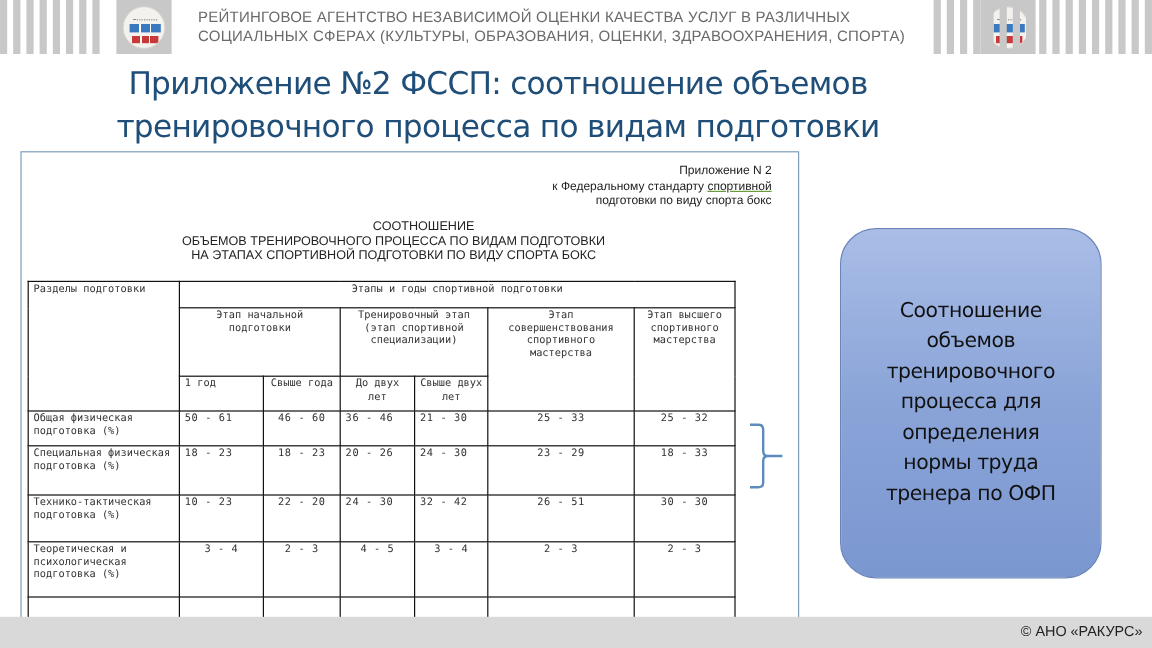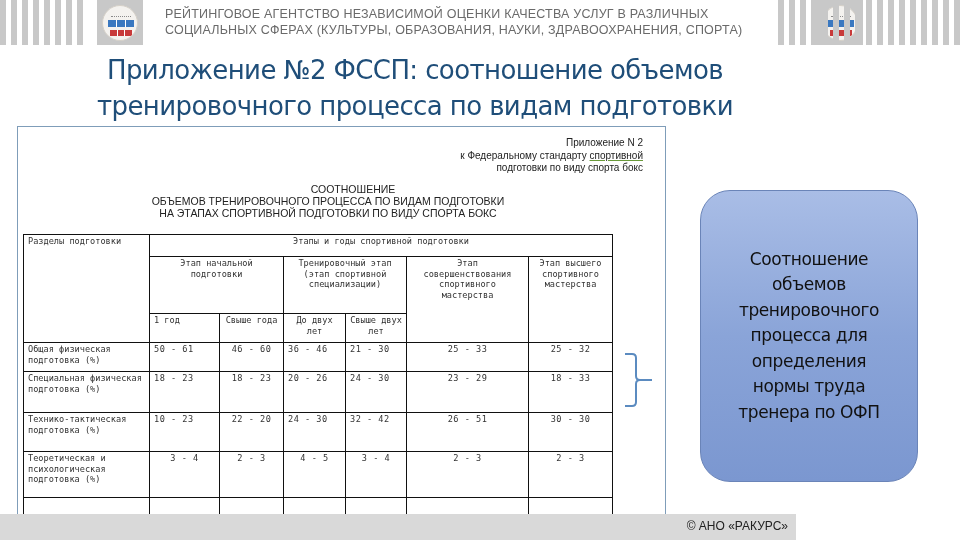--- a/index.html
+++ b/index.html
@@ -36,21 +36,21 @@
   .doc .tval { letter-spacing: 0.5px; }
 
   
   .bracket { position: absolute; left: 624px; top: 352px; width: 30px; height: 56px; }
 
   
   .callout { position: absolute; left: 700px; top: 190px; width: 218px; height: 292px; border-radius: 30px; background: linear-gradient(180deg, #a9bde6 0%, #8aa4d8 50%, #7b97d0 100%); border: 1.5px solid #6a84b8; display: flex; align-items: center; justify-content: center; text-align: center; padding: 0 27px; }
   .callout span { font-family: "DejaVu Sans", sans-serif; font-size: 17px; line-height: 25.5px; color: #111; letter-spacing: -0.4px; }
 
   
-  .footer { position: absolute; left: 0; top: 514px; width: 796px; height: 26px; background: #d9d9d9; }
+  .footer { position: absolute; left: 0; top: 514px; width: 960px; height: 26px; background: #d9d9d9; }
   .footer span { position: absolute; right: 8px; top: 5px; font-size: 12px; color: #222; }
 </style>
 </head>
 <body>
 
 <div class="header">
   <div class="stripes left">
     <span></span>
       <span></span>
       <span></span>
@@ -62,21 +62,21 @@
   </div>
   <div class="logo-box left">
     <div class="logo">
       <div class="row1"></div>
         <div class="row2"></div>
         <div class="row3"></div>
     </div>
   </div>
   <div class="header-text">
     <div>РЕЙТИНГОВОЕ АГЕНТСТВО НЕЗАВИСИМОЙ ОЦЕНКИ КАЧЕСТВА УСЛУГ В РАЗЛИЧНЫХ</div>
-    <div>СОЦИАЛЬНЫХ СФЕРАХ (КУЛЬТУРЫ, ОБРАЗОВАНИЯ, НАУКИ, ЗДРАВООХРАНЕНИЯ, СПОРТА)</div>
+    <div>СОЦИАЛЬНЫХ СФЕРАХ (КУЛЬТУРЫ, ОБРАЗОВАНИЯ, ОЦЕНКИ, ЗДРАВООХРАНЕНИЯ, СПОРТА)</div>
   </div>
   <div class="logo-box right">
     <div class="logo">
       <div class="row1"></div>
         <div class="row2"></div>
         <div class="row3"></div>
     </div>
   </div>
   <div class="stripes right">
     <span></span>

